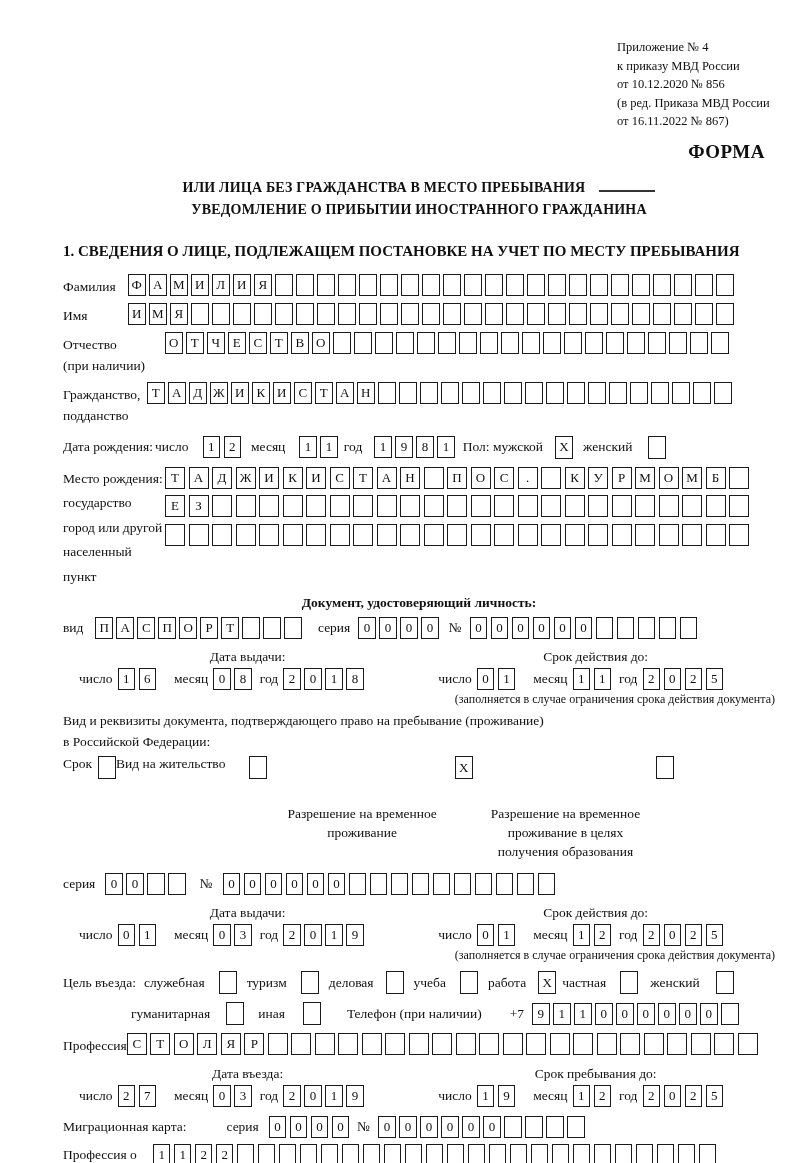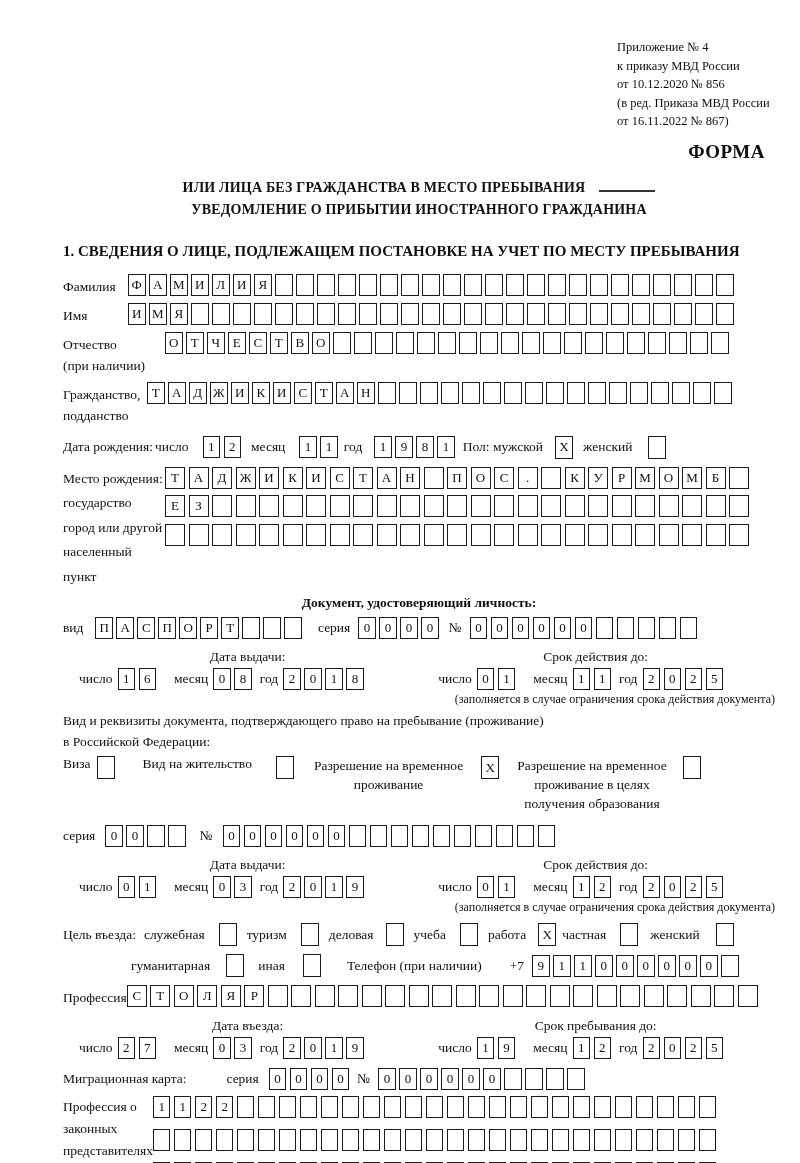--- a/index.html
+++ b/index.html
@@ -31,21 +31,21 @@
   .dgroup{display:flex;align-items:center;}
   .dgroup .lbl{margin:0 5px 0 0;}
   .dgroup .cells{margin-right:8px;}
   .twocol{display:flex;}
   .col-l{width:345px;margin-left:16px;} .col-r{width:367px;}
   .dhead{text-align:center;font-size:13.5px;margin:4px 0 3px 0;}
   .note{font-size:12px;text-align:right;margin-top:2px;}
   .centerhead{text-align:center;font-weight:bold;font-size:13.5px;margin:4px 0 6px 0;}
   .opt{display:flex;align-items:flex-start;}
   .opt .lbl{margin-right:6px;}
-  .optcenter{text-align:center;line-height:19px;}
+  .optcenter{text-align:center;line-height:19px;margin-top:48px;}
   .mp-labels div{line-height:24.5px;font-size:13.5px;}
   .mp-rows .cells{margin-bottom:6.5px;}
   .rep-labels div{line-height:22px;font-size:13.5px;}
   .rep-rows .cells{margin-bottom:11px;}
 </style>
 </head>
 <body>
 
 <div class="page">
 
@@ -417,26 +417,26 @@
       </div>
       <div class="note">(заполняется в случае ограничения срока действия документа)</div>
     </div>
   </div>
 
   <div class="lbl" style="margin-top:6px;">Вид и реквизиты документа, подтверждающего право на пребывание (проживание)</div>
   <div class="lbl" style="margin-top:5px;">в Российской Федерации:</div>
 
   <div style="display:flex;align-items:flex-start;margin-top:6px;">
     <div class="opt">
-      <span class="lbl">Виза</span>
+      <span class="lbl">Срок</span>
       <div class="cells cbx">
           <div class="cell"></div>
         </div>
     </div>
-    <div class="opt" style="margin-left:28px;">
+    <div class="opt" style="">
       <span class="lbl">Вид на жительство</span>
       <div class="cells cbx" style="margin-left:18px;">
           <div class="cell"></div>
         </div>
     </div>
     <div class="opt" style="margin-left:20px;">
       <div class="lbl optcenter">
         <div>Разрешение на временное</div>
         <div>проживание</div>
       </div>

